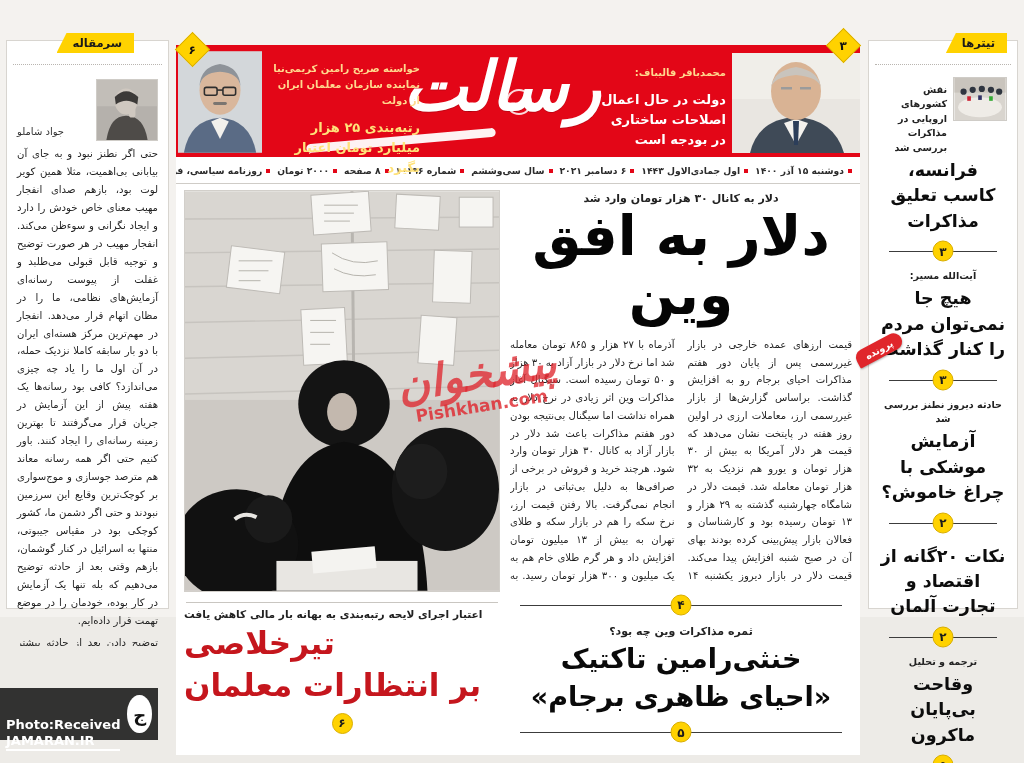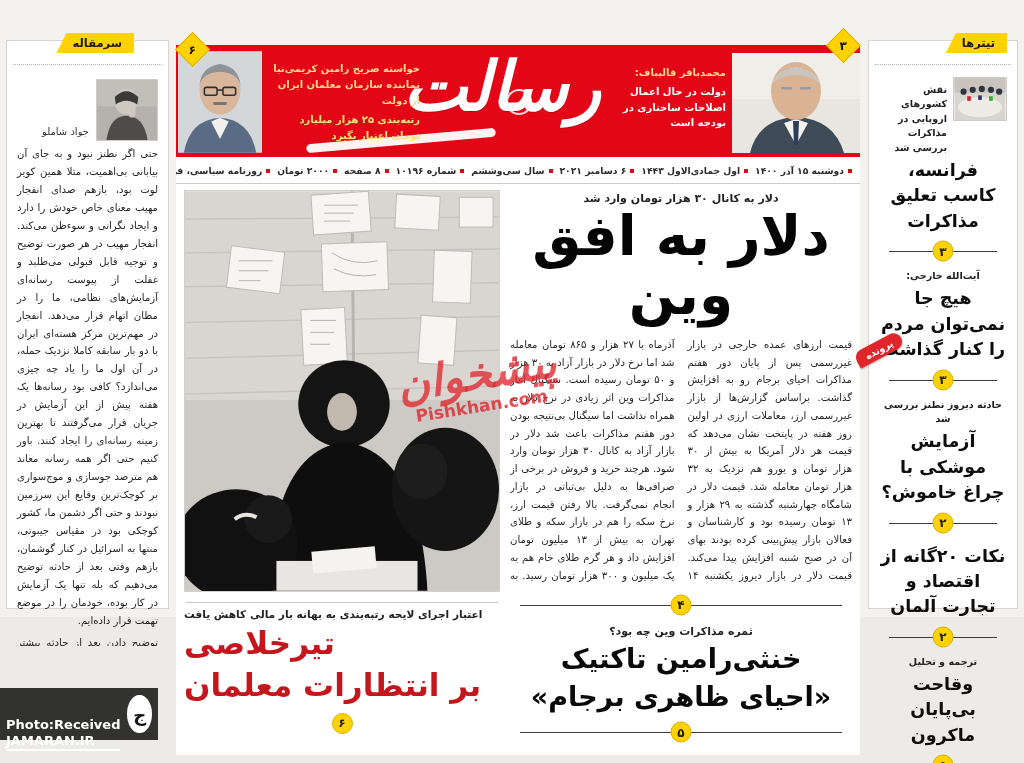--- a/index.html
+++ b/index.html
@@ -27,37 +27,37 @@
   .coin-divider::before { content:""; position:absolute; left:6px; right:6px; top:50%; border-top:1px solid #3c3c3c; }
   .coin-divider .coin { position:absolute; left:50%; top:50%; transform:translate(-50%,-50%); }
   .rail-item-head { display:flex; gap:6px; align-items:flex-start; }
   .rail-item-head .kicker-sm { flex:1; text-align:right; padding-top:6px; }
   .thumb { flex:0 0 auto; border:1px solid #cfccc7; }
 
   .ribbon { position:absolute; left:-15px; top:300px; background:#e0262b; color:#fff; font-size:9.5px; font-weight:bold;
             padding:3px 10px; border-radius:12px 12px 12px 2px; transform:rotate(-28deg); box-shadow:0 1px 2px rgba(0,0,0,.3); }
 
   
-  .ed-head { display:flex; gap:7px; padding:8px 10px 0; align-items:flex-end; }
+  .ed-head { display:flex; gap:7px; padding:8px 10px 0; align-items:flex-end;justify-content:space-between; }
   .ed-byline { font-size:10px; color:#333; padding-bottom:4px; }
   .ed-title { font-size:15.5px; font-weight:bold; color:#0d0d0d; line-height:1.5; padding:6px 10px 2px; }
   .ed-body { font-size:10.1px; color:#1f1f1f; line-height:1.78; text-align:justify; padding:4px 10px; height:505px; overflow:hidden; }
   .ed-body p { margin-bottom:4px; }
 
   
   .center { position:absolute; left:176px; top:45px; width:684px; height:710px; background:#fff; }
 
   .masthead { position:relative; height:112px; background:#e30617; color:#fff; }
   .logo { position:absolute; left:50%; top:2px; transform:translateX(-58%); font-size:68px; font-weight:bold;
           font-style:italic; letter-spacing:-2px; text-shadow:0 1px 0 rgba(0,0,0,.15); }
   .logo-swoosh { position:absolute; left:130px; bottom:12px; width:190px; height:9px; background:#fff; border-radius:6px; transform:rotate(-5deg); opacity:.95; }
   .logo-seal { position:absolute; left:330px; top:44px; width:26px; height:26px; border:2px solid #fff; border-radius:50%; opacity:.85; }
   .mh-story { position:absolute; top:20px; }
   .mh-kicker { font-size:10px; color:#ffd98e; font-weight:bold; line-height:1.6; }
-  .mh-title { font-size:10px; font-weight:bold; line-height:1.55; margin-top:3px; }
+  .mh-title { font-size:13px; font-weight:bold; line-height:1.55; margin-top:9px; }
   .mh-right { right:134px; width:128px; text-align:right; }
   .mh-left { left:92px; width:152px; text-align:right; top:16px; }
   .mh-left .mh-title { color:#ffe27a; }
   .mh-photo-right { position:absolute; right:0; top:8px; }
   .mh-photo-left { position:absolute; left:2px; top:6px; }
   .diamond { position:absolute; width:25px; height:25px; background:#ffd200; transform:rotate(45deg);
              display:flex; align-items:center; justify-content:center; box-shadow:0 0 0 1px #d9ae00 inset; z-index:5; }
   .diamond span { transform:rotate(-45deg); font-size:12px; font-weight:bold; color:#111; }
   .diamond-tr { right:4px; top:-12px; }
   .diamond-tl { left:4px; top:-8px; }
@@ -280,21 +280,21 @@
         </svg>
         <div class="kicker-sm">نقش کشورهای اروپایی در مذاکرات بررسی شد</div>
       </div>
       <div class="rail-title">فرانسه، کاسب تعلیق مذاکرات</div>
       <div class="coin-divider">
         <span class="coin">۳</span>
       </div>
     </div>
 
     <div class="rail-item">
-      <div class="kicker-sm">آیت‌الله خارجی:</div>
+      <div class="kicker-sm">آیت‌الله مسیر:</div>
       <div class="rail-title">هیچ جا نمی‌توان مردم را کنار گذاشت</div>
       <div class="coin-divider">
         <span class="coin">۳</span>
       </div>
     </div>
 
     <div class="rail-item">
       <div class="kicker-sm">حادثه دیروز نطنز بررسی شد</div>
       <div class="rail-title">آزمایش موشکی با چراغ خاموش؟</div>
       <div class="coin-divider">

